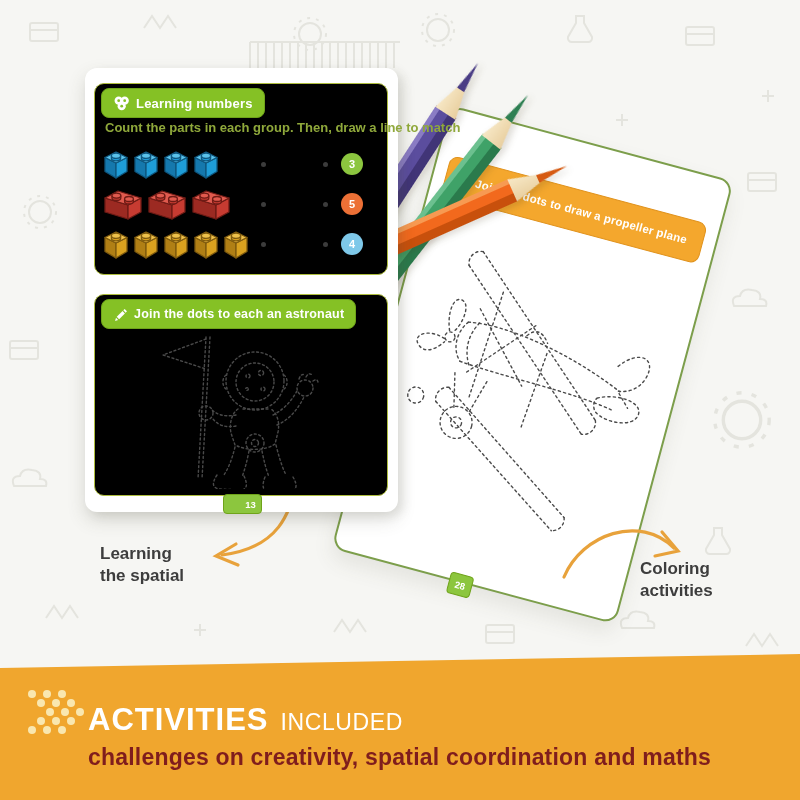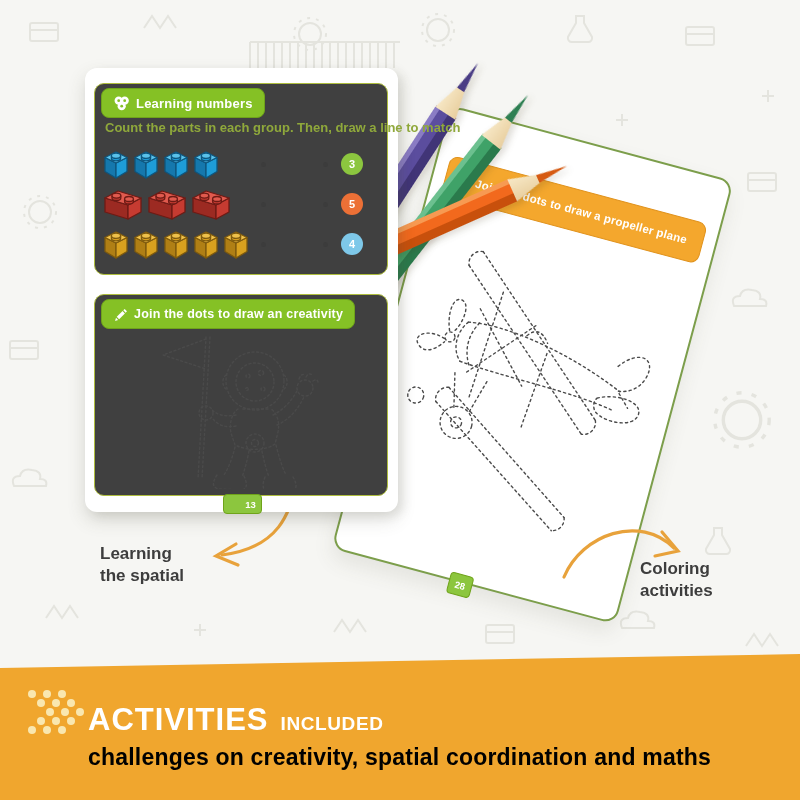--- a/index.html
+++ b/index.html
@@ -44,21 +44,21 @@
   .pencil-green .p-tip{background:#2E7F52;}
   .pencil-orange .p-body{background:linear-gradient(to bottom,#F79A52 0 22%,#F2691D 22% 62%,#C8500C 62% 100%);}
   .pencil-orange .p-tip{background:#D65A12;}
   
   .worksheet-card{
     position:absolute;left:85px;top:68px;width:313px;height:444px;
     background:#FFFFFF;border-radius:12px;z-index:40;
     box-shadow:0 8px 18px rgba(80,80,60,.18), 6px 4px 10px rgba(80,80,60,.10);
   }
   .panel{
-    position:absolute;left:9px;width:294px;background:#404040;
+    position:absolute;left:9px;width:294px;background:#000000;
     border:1.5px solid #AEBD3E;border-radius:10px;box-sizing:border-box;
   }
   .panel-numbers{top:15px;height:192px;}
   .panel-astronaut{top:226px;height:202px;}
   .pill{
     display:inline-flex;align-items:center;gap:6px;margin:4px 0 0 6px;
     height:28px;padding:0 11px;background:#85C125;border:1px solid #6FA31A;border-radius:8px;
     color:#fff;font-weight:bold;letter-spacing:.2px;white-space:nowrap;
   }
   .pill-numbers{font-size:13px;}
@@ -83,22 +83,22 @@
   .callout{position:absolute;color:#3D3D3D;font-weight:bold;font-size:17px;line-height:1.28;z-index:25;}
   .callout-left{left:100px;top:543px;}
   .callout-right{left:640px;top:558px;}
   
   .banner{
     position:absolute;left:0;top:648px;width:800px;height:152px;background:#F0A62E;z-index:50;
     clip-path:polygon(0 20px,100% 6px,100% 100%,0 100%);
   }
   .banner-title-row{position:absolute;left:88px;top:54px;display:flex;align-items:baseline;gap:12px;color:#fff;}
   .banner-title{font-size:31px;font-weight:bold;letter-spacing:1px;}
-  .banner-suffix{font-size:19px;font-weight:bold;letter-spacing:.6px;}
-  .banner-subtitle{position:absolute;left:88px;top:96px;color:#000000;font-size:23px;font-weight:bold;letter-spacing:.2px;}
+  .banner-suffix{font-size:23px;font-weight:normal;letter-spacing:.6px;}
+  .banner-subtitle{position:absolute;left:88px;top:96px;color:#7f1d1d;font-size:23px;font-weight:bold;letter-spacing:.2px;}
   .chevrons{position:absolute;left:28px;top:42px;}
 </style>
 </head>
 <body>
 
 <svg width="0" height="0" style="position:absolute">
   <defs>
     <symbol id="brick-single" viewBox="0 0 26 30">
       <g stroke="var(--dark)" stroke-width="1.3" stroke-linejoin="round">
         <path d="M2 8.5 L13 14 L13 29 L2 22.5 Z" fill="var(--side)"></path>
@@ -375,21 +375,21 @@
           <span class="num-circle" style="background: rgb(126, 200, 233);">4</span>
         </div>
       </div>
   </div>
 
   <div class="panel panel-astronaut">
     <div class="pill pill-astronaut">
       <svg width="15" height="15" viewBox="0 0 16 16">
           <use href="#pencil-glyph"></use>
         </svg>
-      <span>Join the dots to draw an creativity</span>
+      <span>Join the dots to each an astronaut</span>
     </div>
     <svg class="astro-svg" width="274" height="160" viewBox="0 0 274 160">
       <g fill="none" stroke="#4A4A4A" stroke-width="1.4" stroke-dasharray="2 2.6" stroke-linecap="round">
         <line x1="101" y1="8" x2="93" y2="150"></line>
           <line x1="105" y1="8" x2="97" y2="150"></line>
         <path d="M101 10 L58 26 L101 40"></path>
         <circle cx="150" cy="52" r="29"></circle>
           <circle cx="150" cy="53" r="19"></circle>
         <circle cx="143" cy="47" r="2"></circle>
           <circle cx="156" cy="44" r="2.6"></circle>

